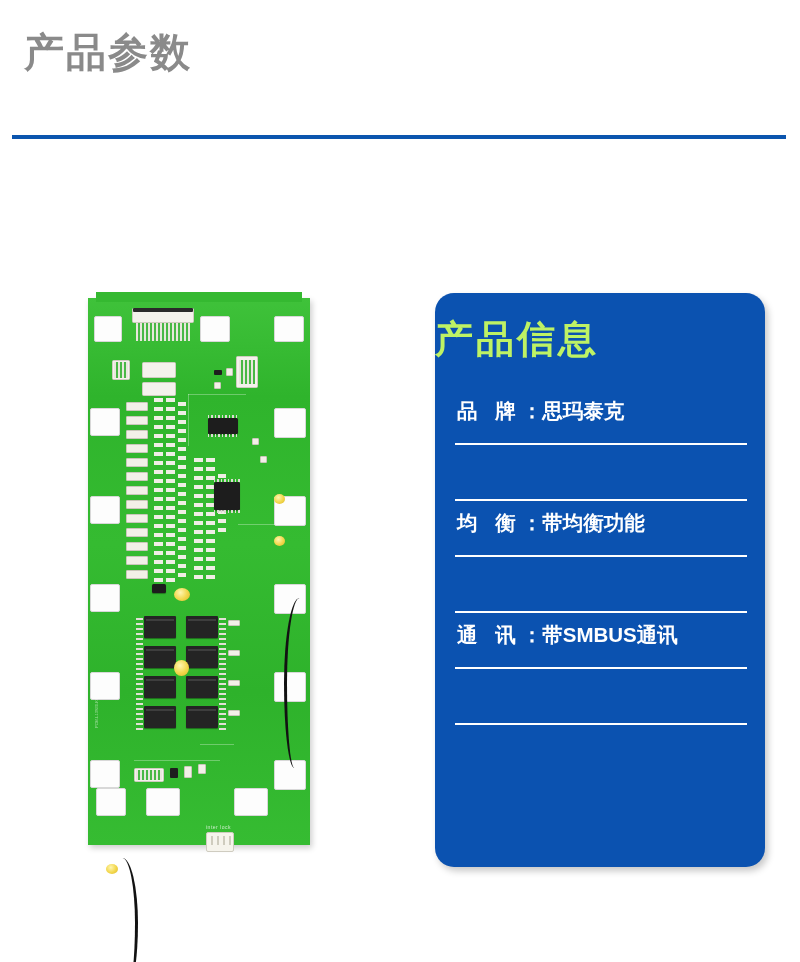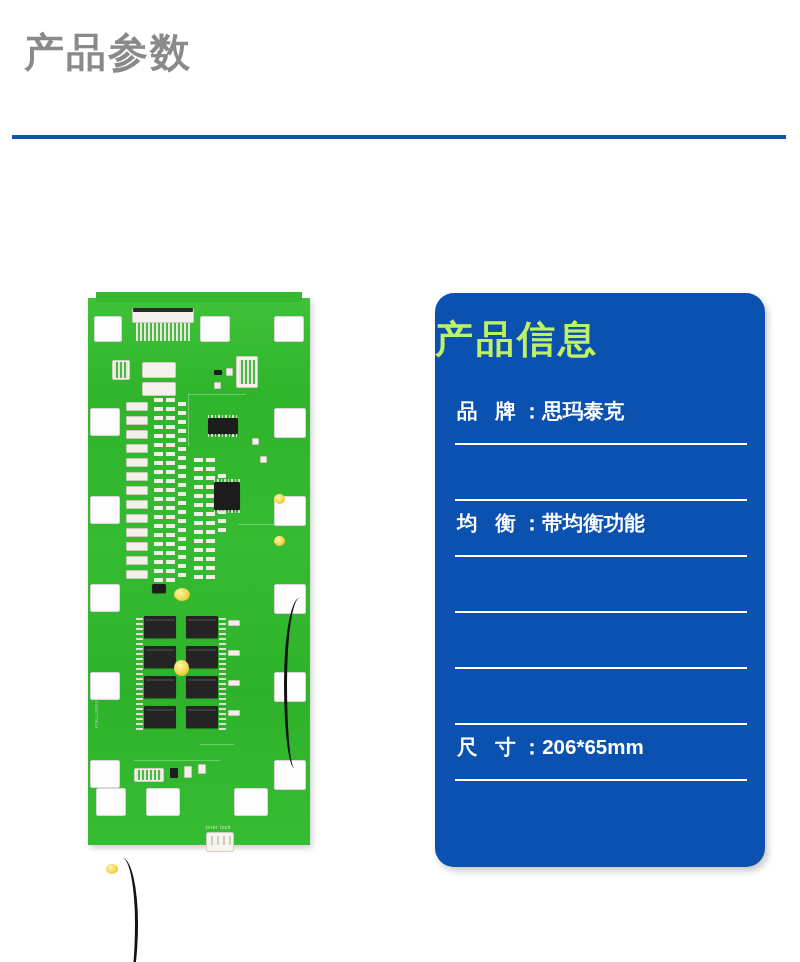--- a/index.html
+++ b/index.html
@@ -254,23 +254,20 @@
         <div class="spec-divider"></div>
       </div>
       <div class="spec-row">
         <div class="spec-text"><span class="spec-label">均 衡</span><span class="spec-sep">：</span><span class="spec-value">带均衡功能</span></div>
         <div class="spec-divider"></div>
       </div>
       <div class="spec-row">
         <div class="spec-divider"></div>
       </div>
       <div class="spec-row">
-        <div class="spec-divider"></div>
-      </div>
-      <div class="spec-row">
-        <div class="spec-divider"></div>
-      </div>
-      <div class="spec-row">
-        <div class="spec-text"><span class="spec-label">尺 寸</span><span class="spec-sep">：</span><span class="spec-value">206*65mm</span></div>
+        <div class="spec-text"><span class="spec-label">通 讯</span><span class="spec-sep">：</span><span class="spec-value">带SMBUS通讯</span></div>
+        <div class="spec-divider"></div>
+      </div>
+      <div class="spec-row">
         <div class="spec-divider"></div>
       </div>
     </div>
 </div>
 
 </body></html>

